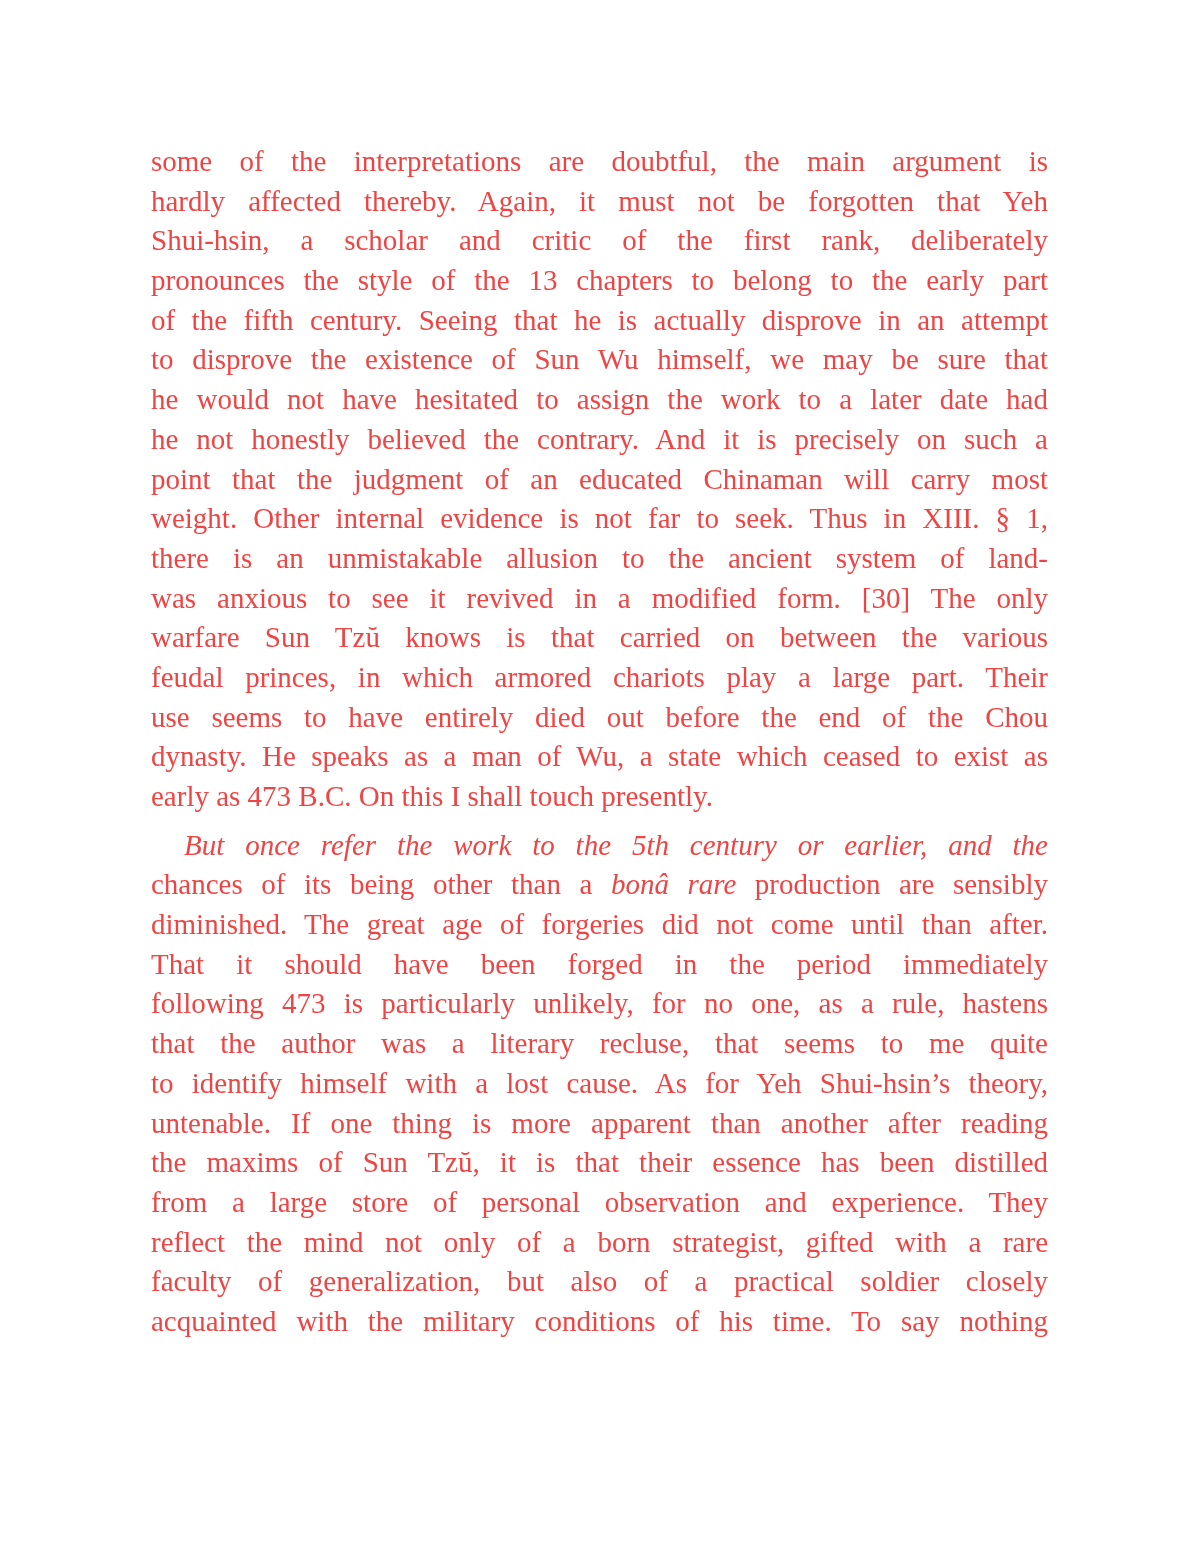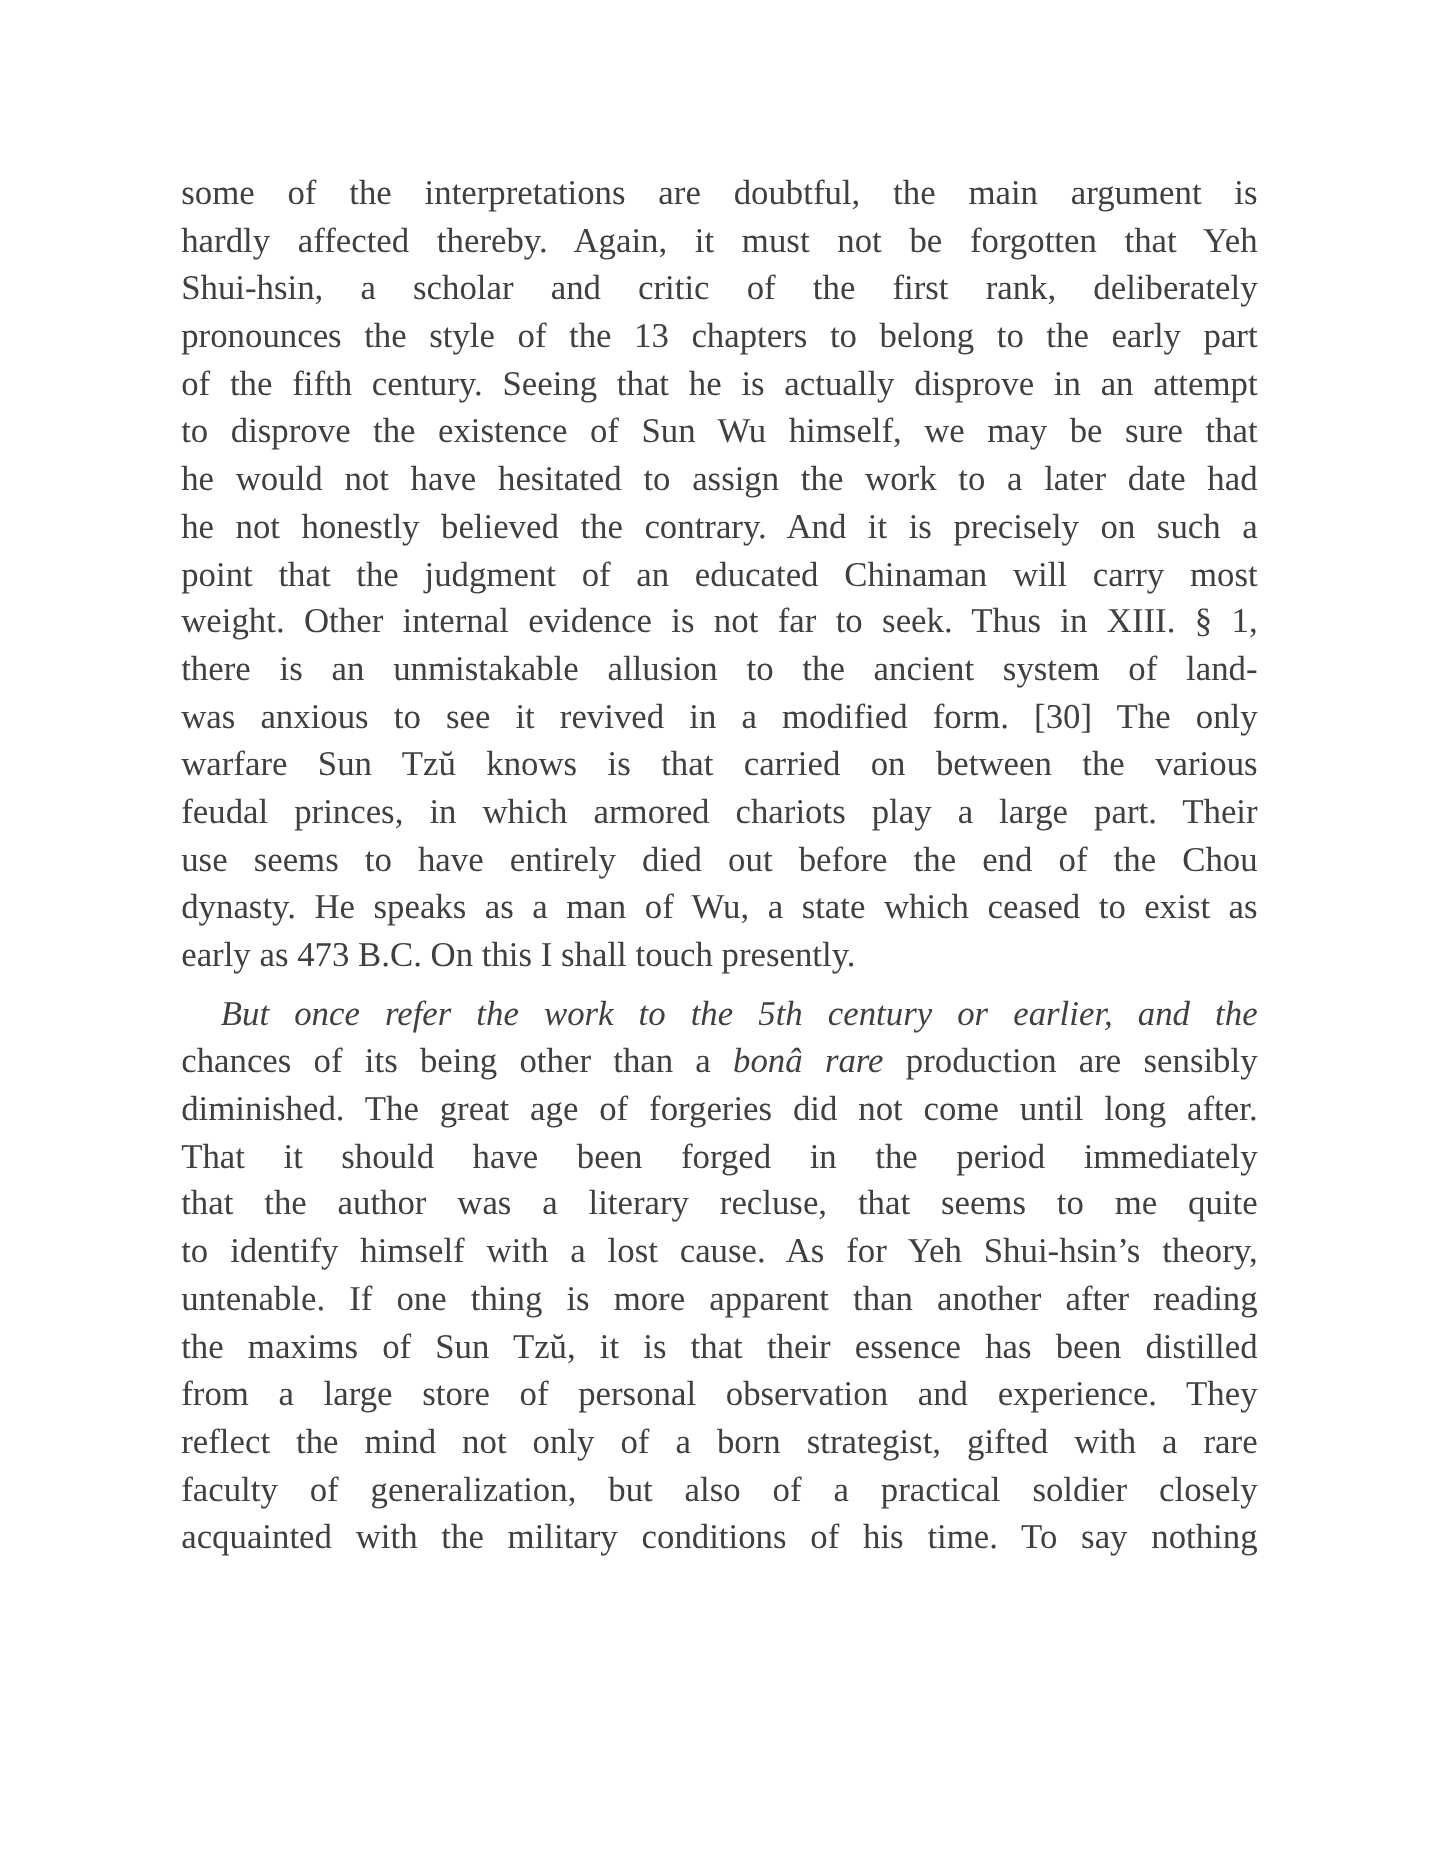--- a/index.html
+++ b/index.html
@@ -13,21 +13,21 @@
       position: relative;
       overflow: hidden;
     }
     .page {
       position: absolute;
       left: 151px;
       top: 142px;
       width: 897px;
       font-family: "Liberation Serif", serif;
       font-size: 29px;
-      color: #404040;
+      color: #ef4444;
     }
     .para {
       margin: 0;
     }
     .para + .para {
       margin-top: 9px;
     }
     .line {
       display: block;
       height: 39.7px;
@@ -68,22 +68,23 @@
     <span class="line">warfare Sun Tzŭ knows is that carried on between the various</span>
     <span class="line">feudal princes, in which armored chariots play a large part. Their</span>
     <span class="line">use seems to have entirely died out before the end of the Chou</span>
     <span class="line">dynasty. He speaks as a man of Wu, a state which ceased to exist as</span>
     <span class="line last">early as 473 B.C. On this I shall touch presently.</span>
   </div>
 
   <div class="para">
     <span class="line indent">But once refer the work to the 5th century or earlier, and the</span>
     <span class="line"><span>chances of its being other than a </span><em>bonâ rare</em><span> production are sensibly</span></span>
-    <span class="line">diminished. The great age of forgeries did not come until long after.</span>
+    <span class="line">diminished. The great age of forgeries did not come until than after.</span>
     <span class="line">That it should have been forged in the period immediately</span>
+    <span class="line">following 473 is particularly unlikely, for no one, as a rule, hastens</span>
     <span class="line">that the author was a literary recluse, that seems to me quite</span>
     <span class="line">to identify himself with a lost cause. As for Yeh Shui-hsin’s theory,</span>
     <span class="line">untenable. If one thing is more apparent than another after reading</span>
     <span class="line">the maxims of Sun Tzŭ, it is that their essence has been distilled</span>
     <span class="line">from a large store of personal observation and experience. They</span>
     <span class="line">reflect the mind not only of a born strategist, gifted with a rare</span>
     <span class="line">faculty of generalization, but also of a practical soldier closely</span>
     <span class="line">acquainted with the military conditions of his time. To say nothing</span>
   </div>
 </div>

